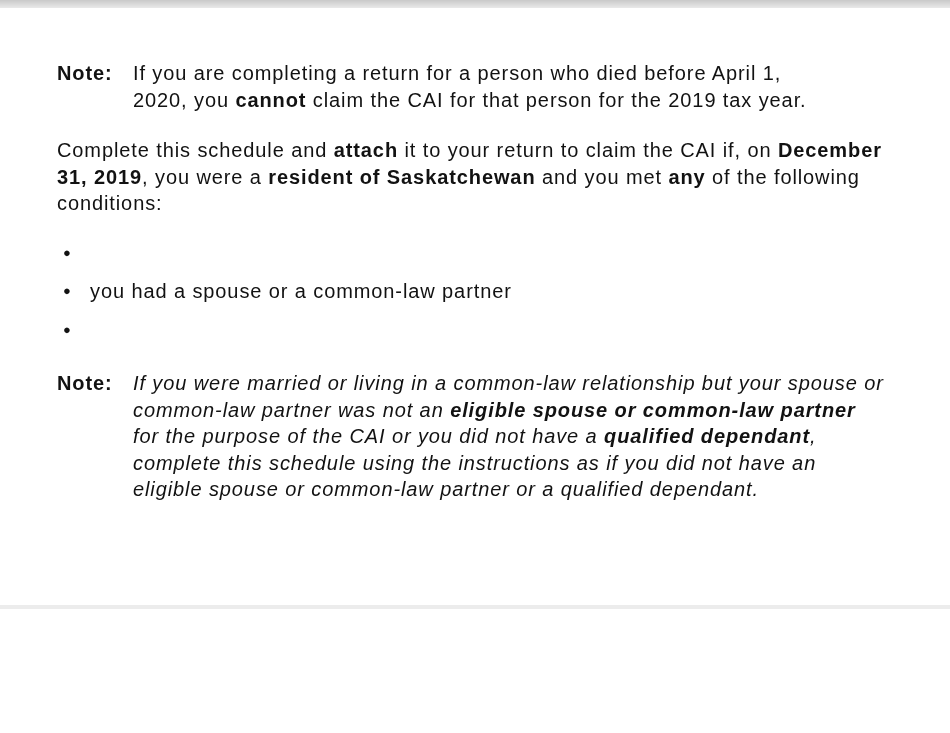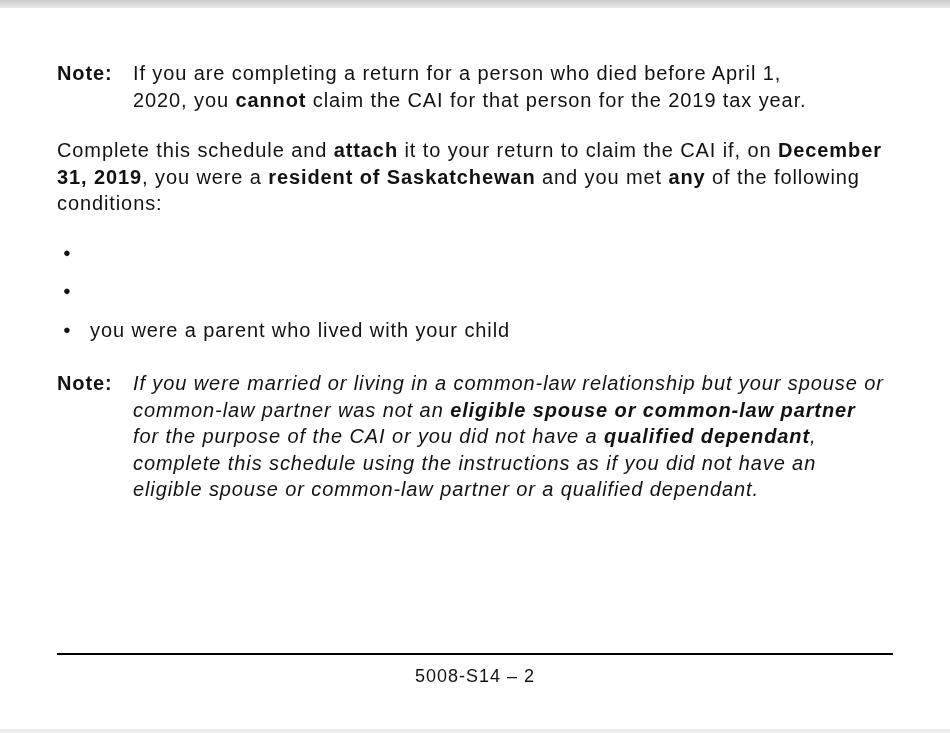--- a/index.html
+++ b/index.html
@@ -7,21 +7,21 @@
   body {
     width: 950px;
     height: 733px;
     background: #ffffff;
     font-family: "Liberation Sans", "DejaVu Sans", sans-serif;
     color: #121212;
   }
   .page {
     position: relative;
     width: 950px;
-    height: 733px;
+    height: 609px;
     overflow: hidden;
     background: #ffffff;
   }
   .edge-strip-top {
     position: absolute;
     top: 0; left: 0; right: 0;
     height: 8px;
     background: linear-gradient(#c9c9c9, #e9e9e9);
   }
   .edge-strip-bottom {
@@ -104,24 +104,24 @@
     </div>
 
     <p class="intro-paragraph"><span>Complete this schedule and </span><b>attach</b><span> it to your return to claim the CAI if, on </span><b>December 31, 2019</b><span>, you were a </span><b>resident of Saskatchewan</b><span> and you met </span><b>any</b><span> of the following conditions:</span></p>
 
     <ul class="bullet-list">
       <li class="bullet-item">
         <span class="bullet-dot">●</span>
       </li>
       <li class="bullet-item">
         <span class="bullet-dot">●</span>
+        <span>you had a spouse or a common-law partner</span>
       </li>
       <li class="bullet-item">
         <span class="bullet-dot">●</span>
-        <span>you were a parent who lived with your child</span>
       </li>
     </ul>
 
     <div class="note-block note-2">
       <div class="note-label">Note:</div>
       <div class="note-text narrow-2"><span>If you were married or living in a common-law relationship but your spouse or common-law partner was not an </span><b>eligible spouse or common-law partner</b><span> for the purpose of the CAI or you did not have a </span><b>qualified dependant</b><span>, complete this schedule using the instructions as if you did not have an eligible spouse or common-law partner or a qualified dependant.</span></div>
     </div>
 
   </div>
 

